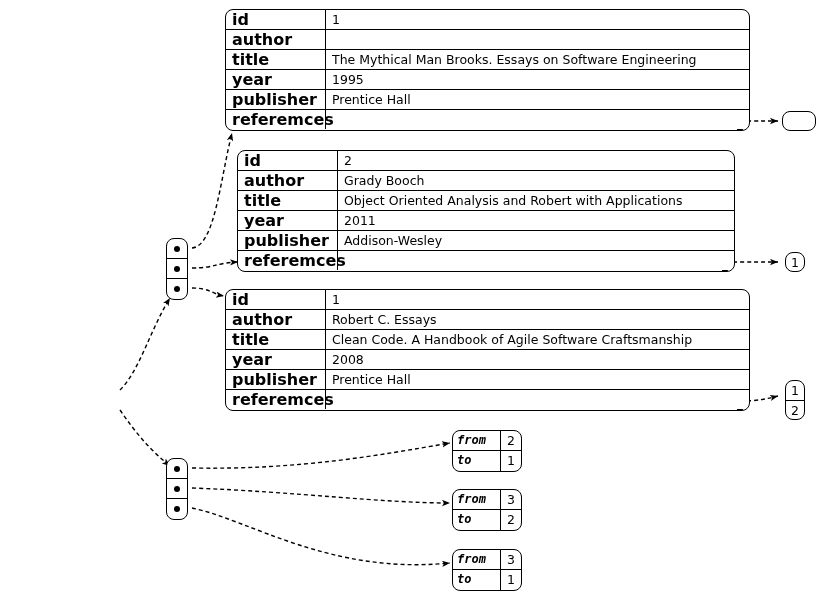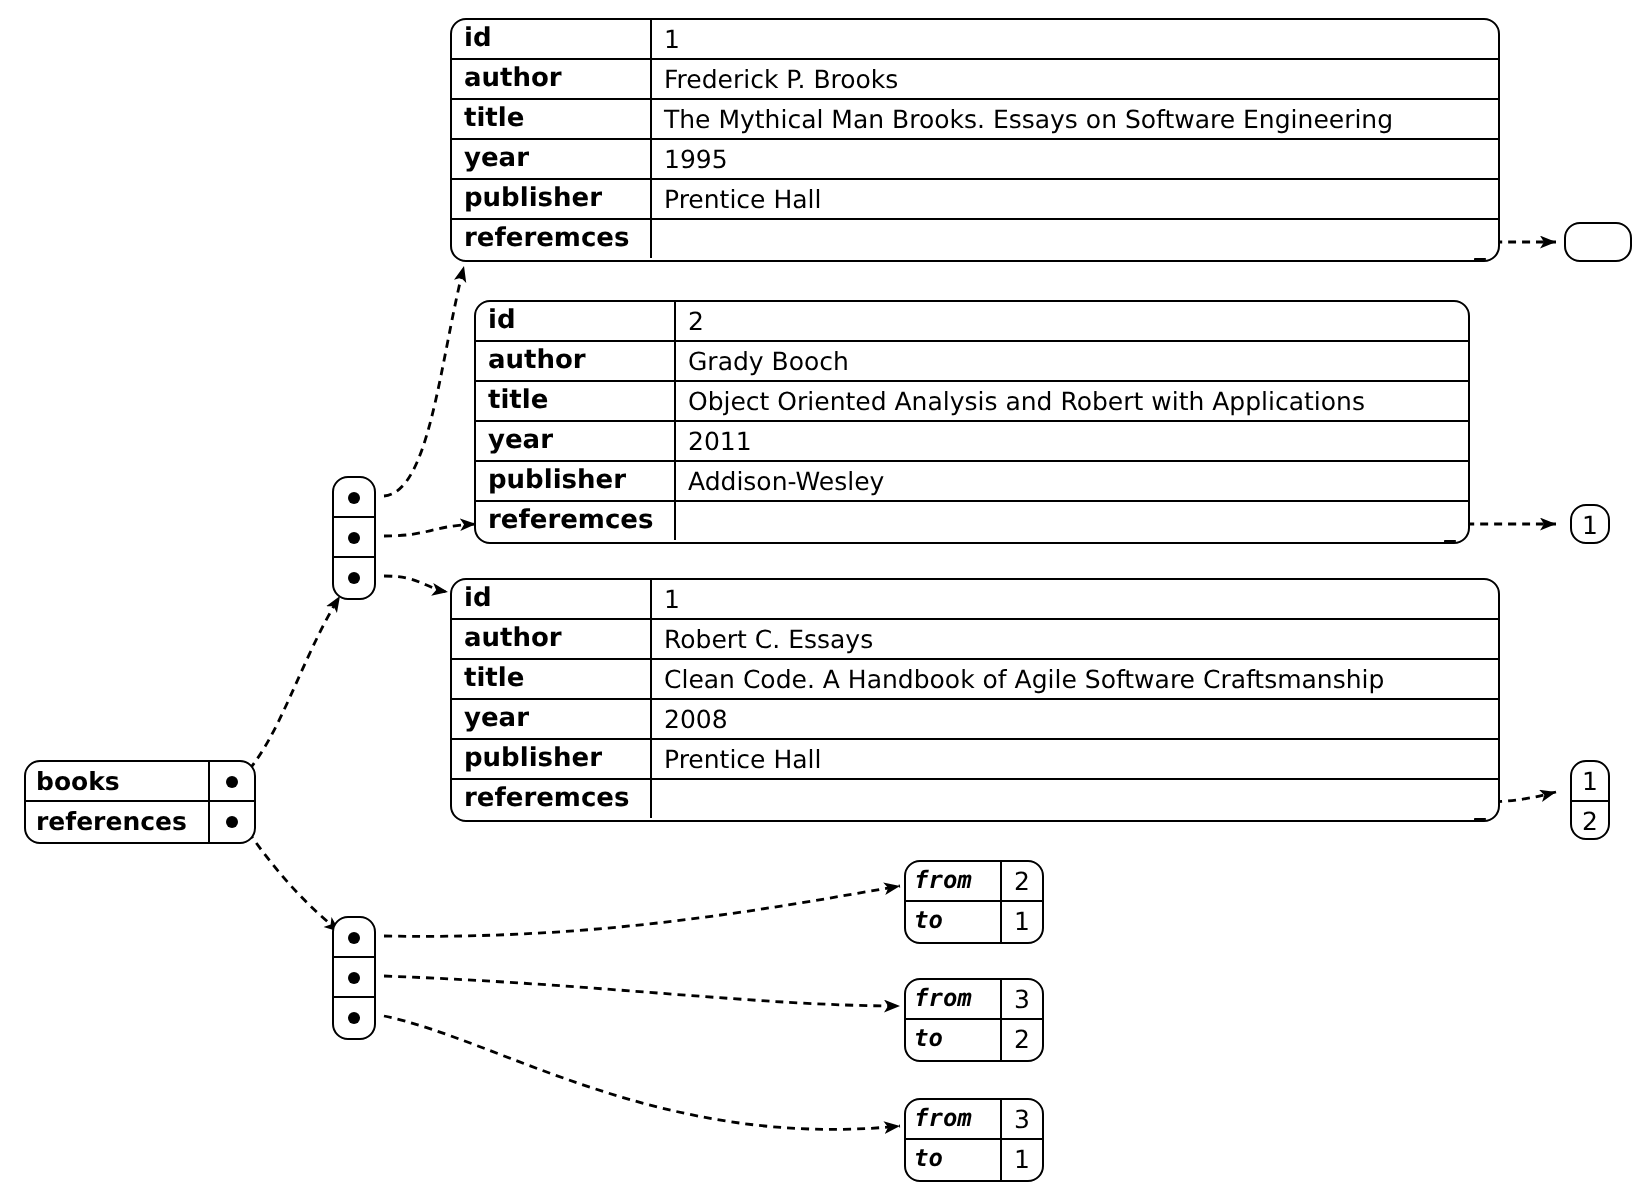--- a/index.html
+++ b/index.html
@@ -36,21 +36,21 @@
   }
   .rrow {
     display: flex;
     height: 20px;
     box-sizing: border-box;
     border-bottom: 1.2px solid #000;
   }
   .rrow:last-child { border-bottom: none; flex-direction: column; }
   .rkey {
     font-weight: bold;
-    font-size: 13px;
+    font-size: 16px;
     line-height: 19px;
     padding: 0 6px;
     box-sizing: border-box;
     border-right: 1.2px solid #000;
     white-space: nowrap;
     color: #000;
   }
   .rval {
     font-size: 12.5px;
     line-height: 19px;
@@ -227,34 +227,20 @@
       <path d="M740,401 C758,401 766,399 778,396"></path>
 
       <path d="M192,468 C300,470 380,455 450,443"></path>
 
       <path d="M192,488 C300,492 380,503 450,503"></path>
 
       <path d="M192,508 C250,520 330,575 450,563"></path>
     </g>
   </svg>
 
-  <div class="rootnode" style="left:12px; top:380px; width:116px; height:42px;">
-    <div class="rootrow">
-      <div class="rootlabel">books</div>
-      <div class="rootptr">
-        <span class="dot"></span>
-      </div>
-    </div>
-    <div class="rootrow">
-      <div class="rootlabel">references</div>
-      <div class="rootptr">
-        <span class="dot"></span>
-      </div>
-    </div>
-  </div>
 
   <div class="ptrarray" style="left:166px; top:238px; height:62px;">
     <div class="ptrcell">
       <span class="dot"></span>
     </div>
     <div class="ptrcell">
       <span class="dot"></span>
     </div>
     <div class="ptrcell">
       <span class="dot"></span>
@@ -273,21 +259,20 @@
     </div>
   </div>
 
   <div class="record" style="left:225px; top:9px; width:525px; height:122px;">
     <div class="rrow">
       <div class="rkey" style="width:100px">id</div>
       <div class="rval">1</div>
     </div>
     <div class="rrow">
       <div class="rkey" style="width:100px">author</div>
-      <div class="rval">Frederick P. Brooks</div>
     </div>
     <div class="rrow">
       <div class="rkey" style="width:100px">title</div>
       <div class="rval">The Mythical Man Brooks. Essays on Software Engineering</div>
     </div>
     <div class="rrow">
       <div class="rkey" style="width:100px">year</div>
       <div class="rval">1995</div>
     </div>
     <div class="rrow">

